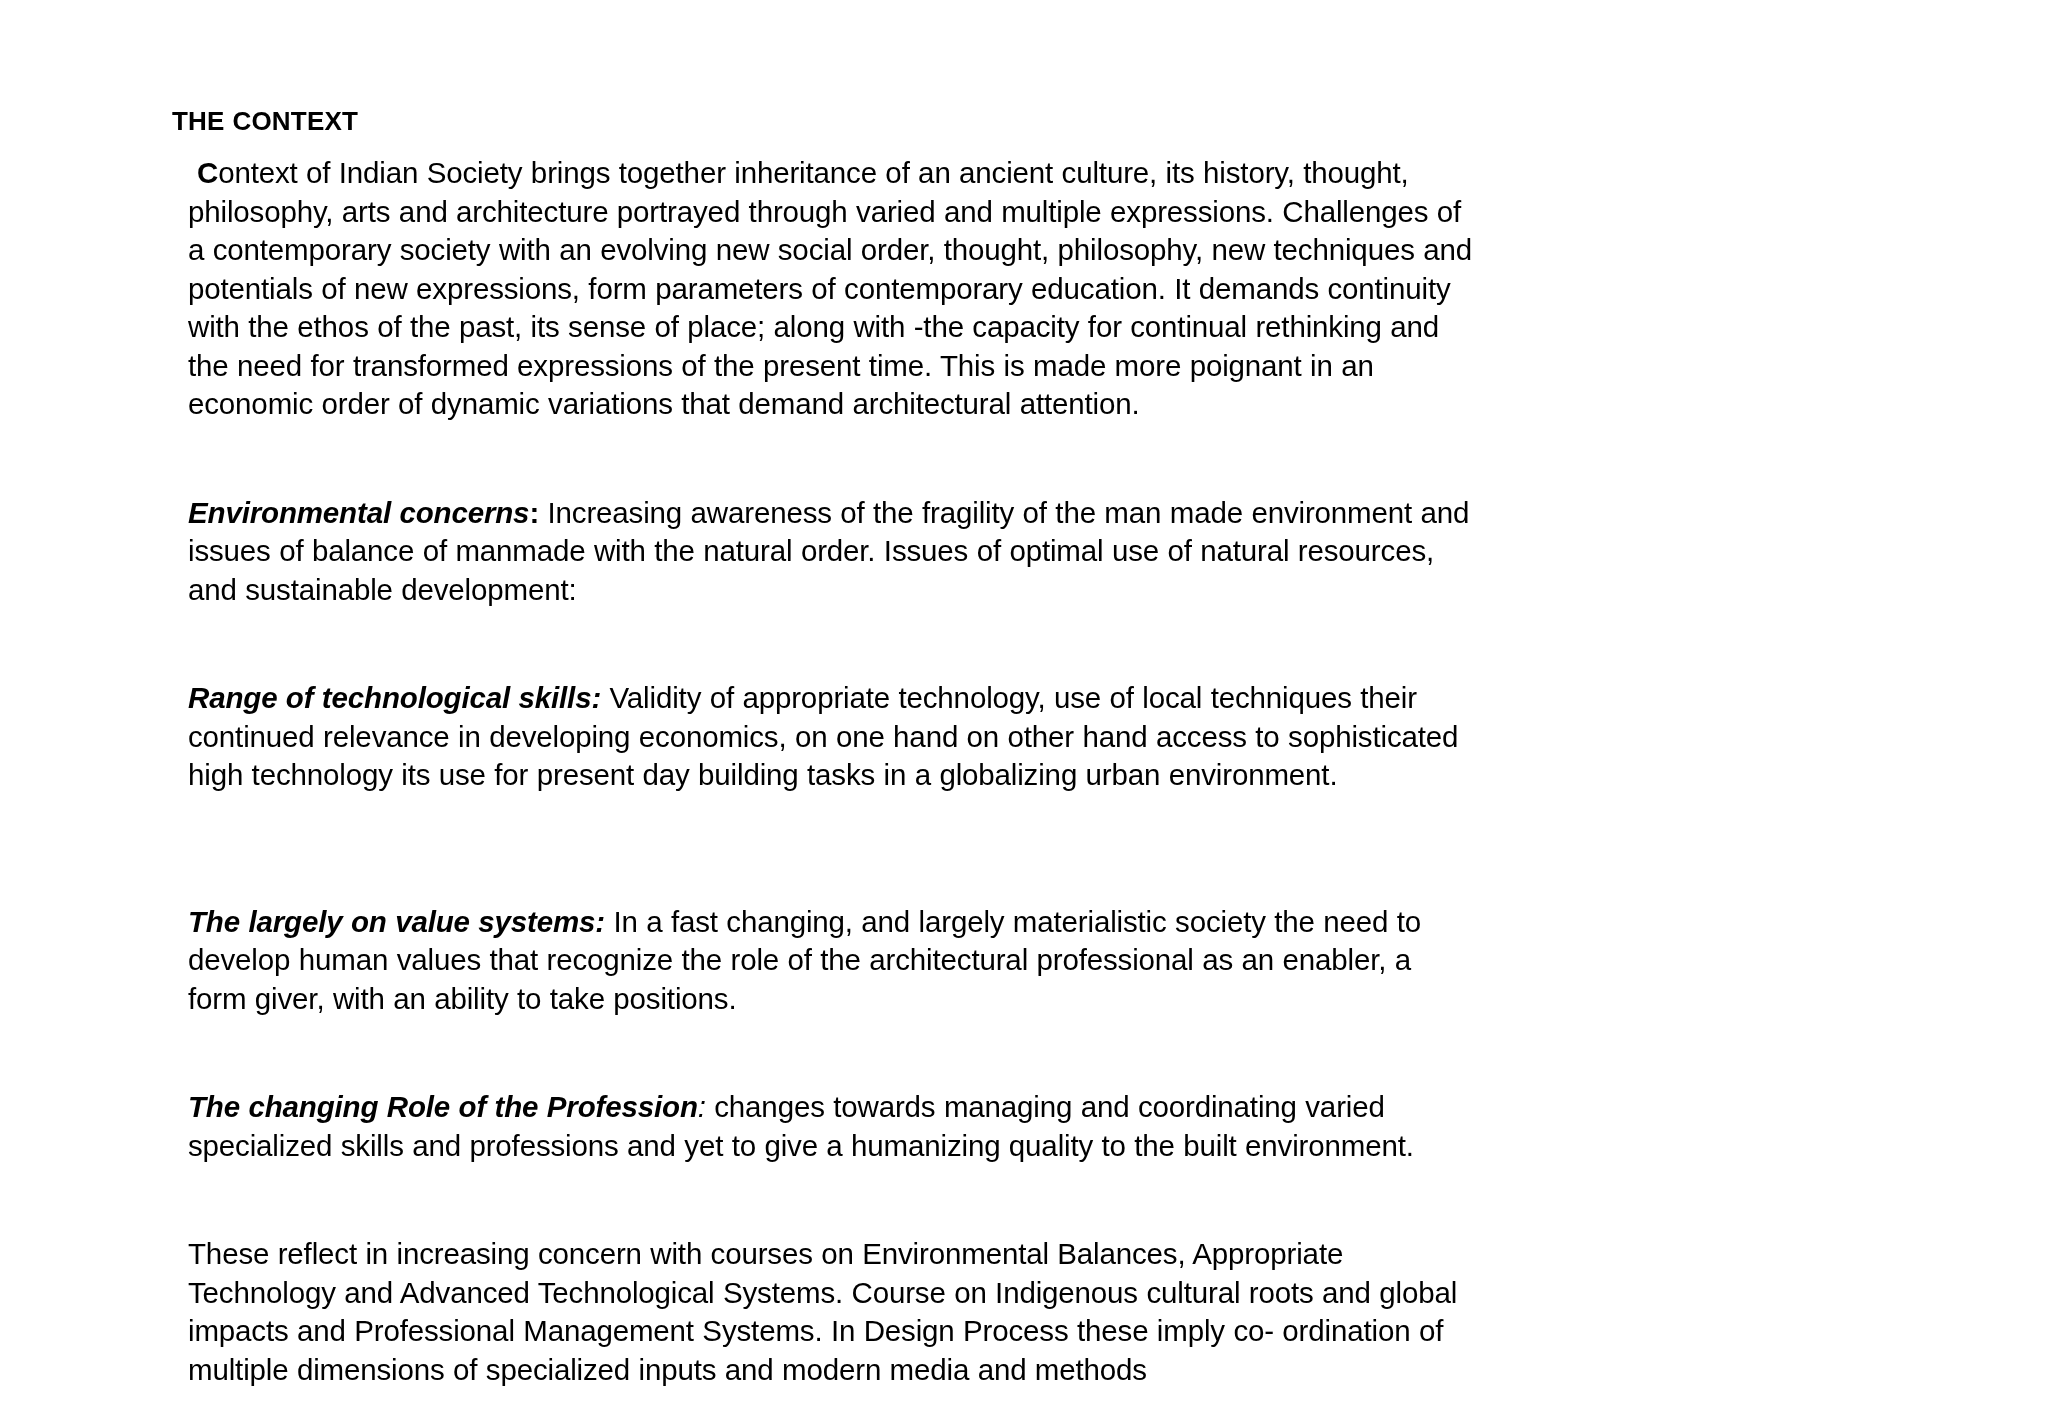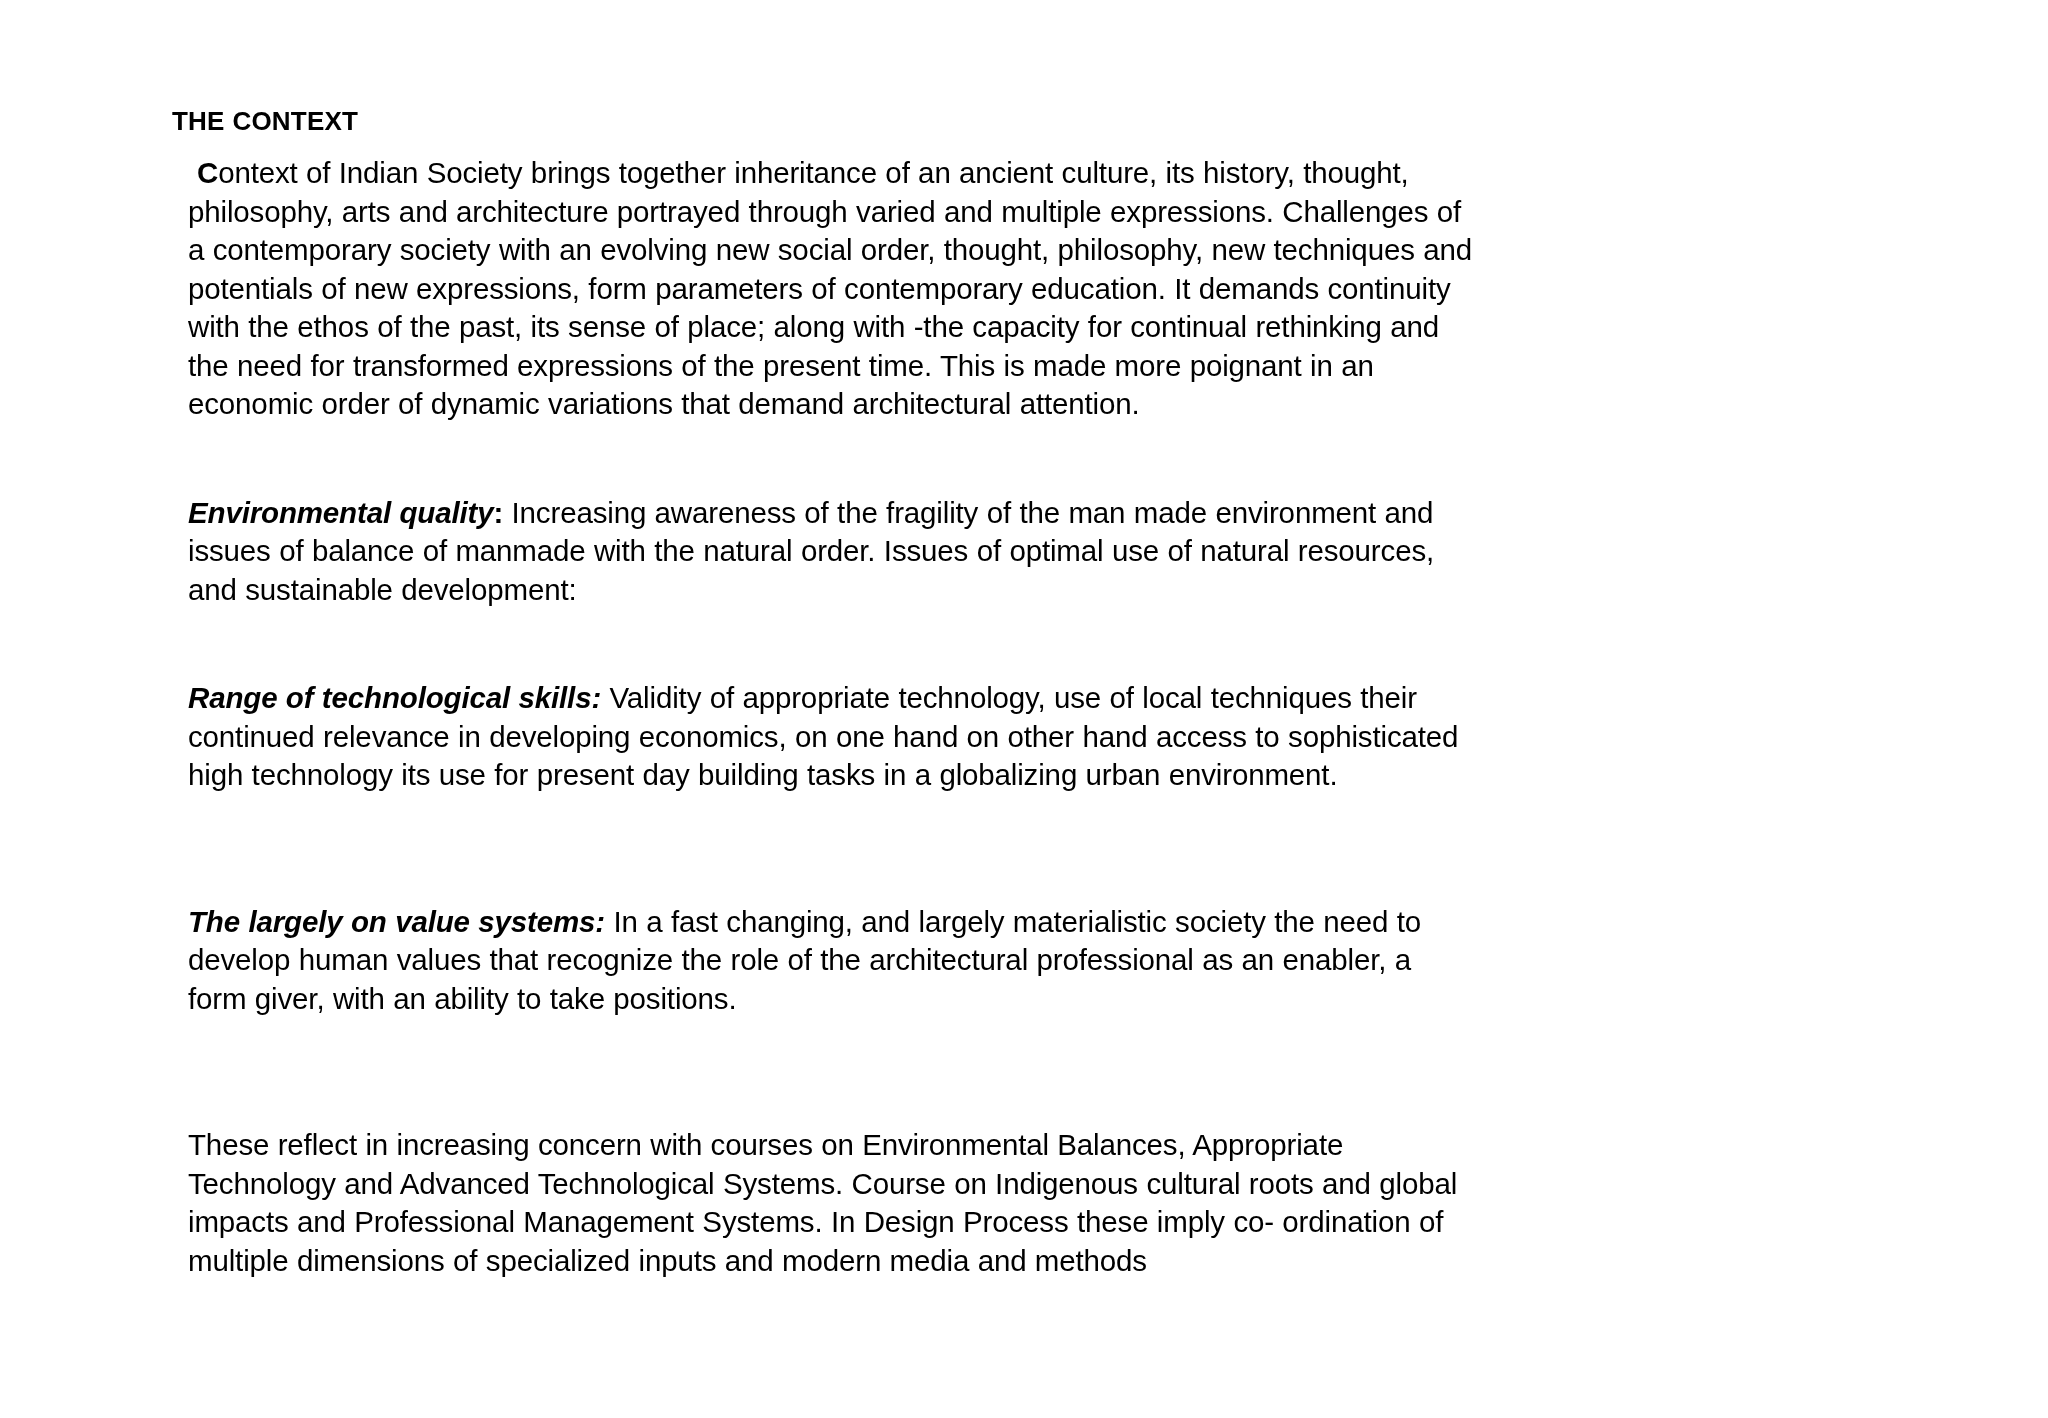--- a/index.html
+++ b/index.html
@@ -70,34 +70,35 @@
 <div class="page">
 
   <div class="doc-body">
 
     <div class="heading">THE CONTEXT</div>
 
     <p class="para"><span class="indent-sp"></span><span class="lead-cap">C</span><span>ontext of Indian Society brings together  inheritance of an ancient culture, its history, thought, philosophy, arts and architecture portrayed through varied and multiple expressions.  Challenges of a contemporary society with an evolving new social order, thought, philosophy, new techniques and potentials of new expressions, form parameters of contemporary education. It demands continuity with the ethos of the past, its sense of place; along with -the capacity for continual rethinking and the need for transformed expressions of the present time. This is made more poignant in an economic order of dynamic variations that demand architectural attention.</span></p>
 
     <div class="gap"></div>
 
-    <p class="para"><span class="run-in">Environmental quality</span><span class="run-in-colon-plain">:</span><span>  Increasing awareness of the fragility of the man made environment and issues of balance of manmade with the natural order. Issues of optimal use of natural resources, and sustainable development:</span></p>
+    <p class="para"><span class="run-in">Environmental concerns</span><span class="run-in-colon-plain">:</span><span>  Increasing awareness of the fragility of the man made environment and issues of balance of manmade with the natural order. Issues of optimal use of natural resources, and sustainable development:</span></p>
 
     <div class="gap"></div>
 
     <p class="para"><span class="run-in">Range of technological skills</span><span class="run-in">:</span><span>  Validity of appropriate technology, use of local techniques  their continued relevance in developing economics,  on one hand on other hand  access to sophisticated high technology  its use for present day building tasks in a globalizing urban environment.</span></p>
 
     <div class="gap"></div>
 
 
     <div class="gap"></div>
 
     <p class="para"><span class="run-in">The largely on value systems</span><span class="run-in">:</span><span> In a fast changing, and largely materialistic society the need to develop human values that recognize the role of the architectural professional as an enabler, a form giver, with an ability to take positions.</span></p>
 
     <div class="gap"></div>
 
+    <p class="para"><span class="run-in">The changing Role of the Profession</span><span class="run-in-colon-italic">:</span><span> changes towards managing and coordinating varied specialized skills and professions and yet to give a humanizing quality to the built environment.</span></p>
 
     <div class="gap"></div>
 
     <p class="para"><span>These reflect in increasing concern with courses on Environmental Balances, Appropriate Technology and Advanced Technological Systems. Course on Indigenous cultural roots and global impacts and Professional Management Systems. In Design Process these imply co- ordination of multiple dimensions of specialized inputs and modern media and methods</span></p>
 
   </div>
 </div>
 
 </body></html>

